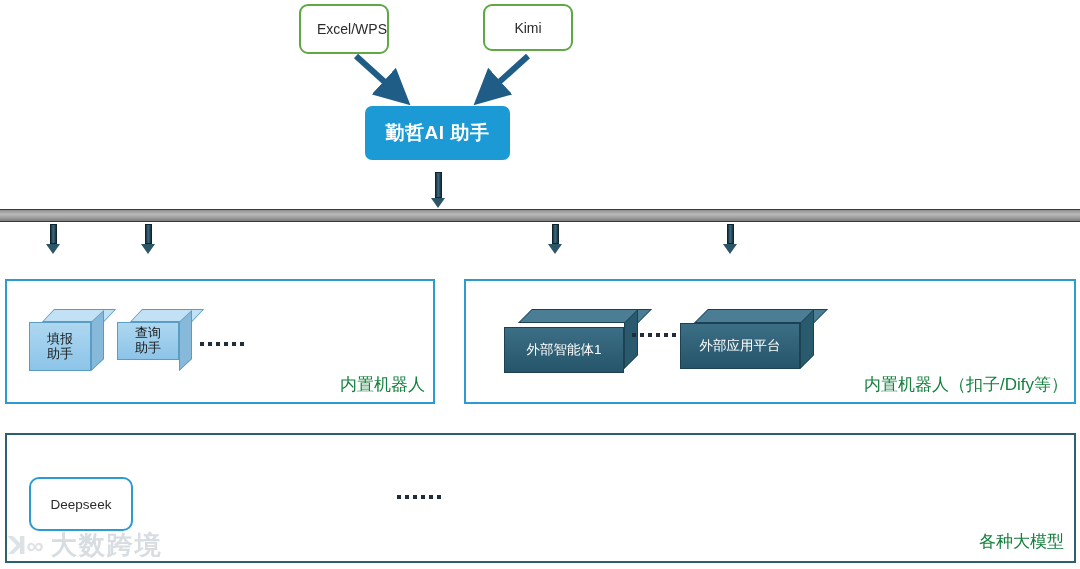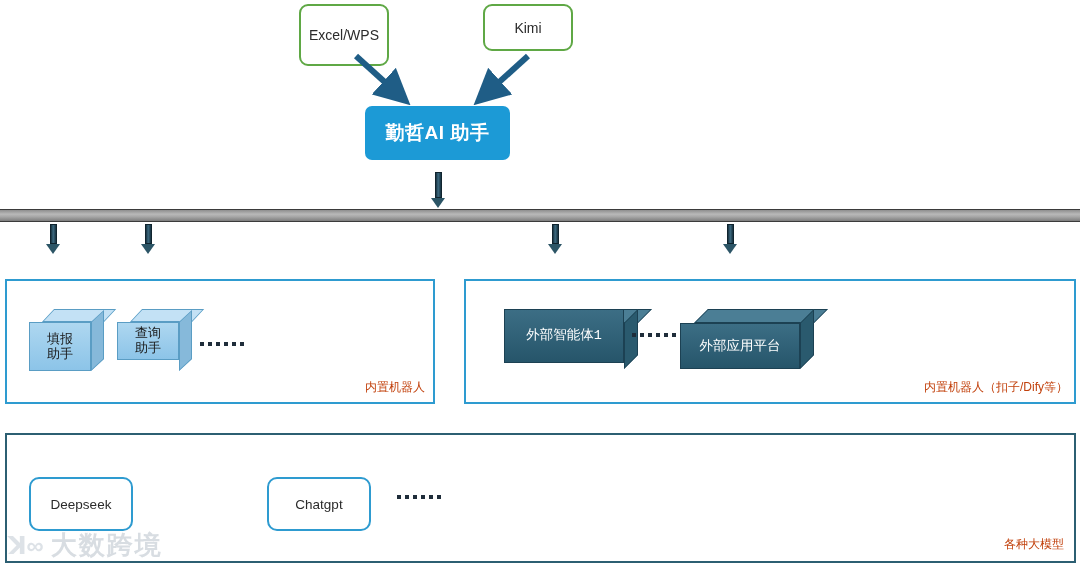--- a/index.html
+++ b/index.html
@@ -48,21 +48,21 @@
   
   .diag{overflow:visible;}
 
   
   .panel{
     background:#ffffff;box-sizing:border-box;
   }
   .panel-blue{border:2px solid #2e9bd0;}
   .panel-dark{border:2px solid #2c5f72;}
   .panel-label{
-    position:absolute;font-size:12px;color:#c2410c;white-space:nowrap;
+    position:absolute;font-size:17px;color:#15803d;white-space:nowrap;
   }
 
   
   .cube{position:absolute;}
   .cube .face{position:absolute;box-sizing:border-box;}
   .cube .front{
     left:0;display:flex;align-items:center;justify-content:center;
     text-align:center;line-height:1.15;
   }
   .cube .top{left:0;top:0;}
@@ -106,21 +106,21 @@
     color:#d8dde2;font-size:26px;font-weight:bold;
     letter-spacing:2px;user-select:none;
   }
   .wm-mark{
     font-size:24px;letter-spacing:0;color:#dde2e7;
   }
 </style>
 </head>
 <body>
 
-<div class="abs src-box" style="left:299px;top:4px;width:90px;height:62px;">
+<div class="abs src-box" style="left:299px;top:4px;width:90px;height:50px;justify-content:flex-end;">
   <span>Excel/WPS</span>
 </div>
 
 <div class="abs src-box" style="left:483px;top:4px;width:90px;height:47px;">
   <span>Kimi</span>
 </div>
 
 <svg class="abs diag" style="left:350px;top:52px;" width="80" height="56" viewBox="0 0 80 56">
   <defs>
     <marker id="ahL" markerWidth="6" markerHeight="6" refX="3.2" refY="3" orient="auto">
@@ -195,21 +195,21 @@
   </div>
 
   <div class="panel-label" style="right:8px;bottom:6px;">内置机器人</div>
 </div>
 
 <div class="abs panel panel-blue" style="left:464px;top:279px;width:612px;height:125px;">
 
   <div class="cube cube-dark" style="left:38px;top:28px;width:134px;height:60px;">
     <div class="face top" style="width:120px;height:14px;transform:skewX(-45deg);transform-origin:left bottom;margin-left:14px;"></div>
     <div class="face side" style="left:120px;width:14px;height:46px;transform:skewY(-45deg);transform-origin:left top;margin-top:14px;"></div>
-    <div class="face front" style="top:0;width:120px;height:54px;font-family:Liberation Mono, monospace;">
+    <div class="face front" style="top:18px;width:120px;height:46px;">
       <span>外部智能体1</span>
     </div>
   </div>
 
   <div class="abs dots" style="left:166px;top:52px;">
     <i></i>
       <i></i>
       <i></i>
       <i></i>
       <i></i>
@@ -227,23 +227,20 @@
   <div class="panel-label" style="right:6px;bottom:6px;">内置机器人（扣子/Dify等）</div>
 </div>
 
 <div class="abs panel panel-dark" style="left:5px;top:433px;width:1071px;height:130px;">
 
   <div class="abs llm-box" style="left:22px;top:42px;width:104px;height:54px;">
     <span>Deepseek</span>
   </div>
 
 
-  <div class="abs llm-box" style="left:260px;top:42px;width:104px;height:54px;">
-    <span>Chatgpt</span>
-  </div>
 
   <div class="abs dots" style="left:390px;top:60px;">
     <i></i>
       <i></i>
       <i></i>
       <i></i>
       <i></i>
       <i></i>
   </div>
 

